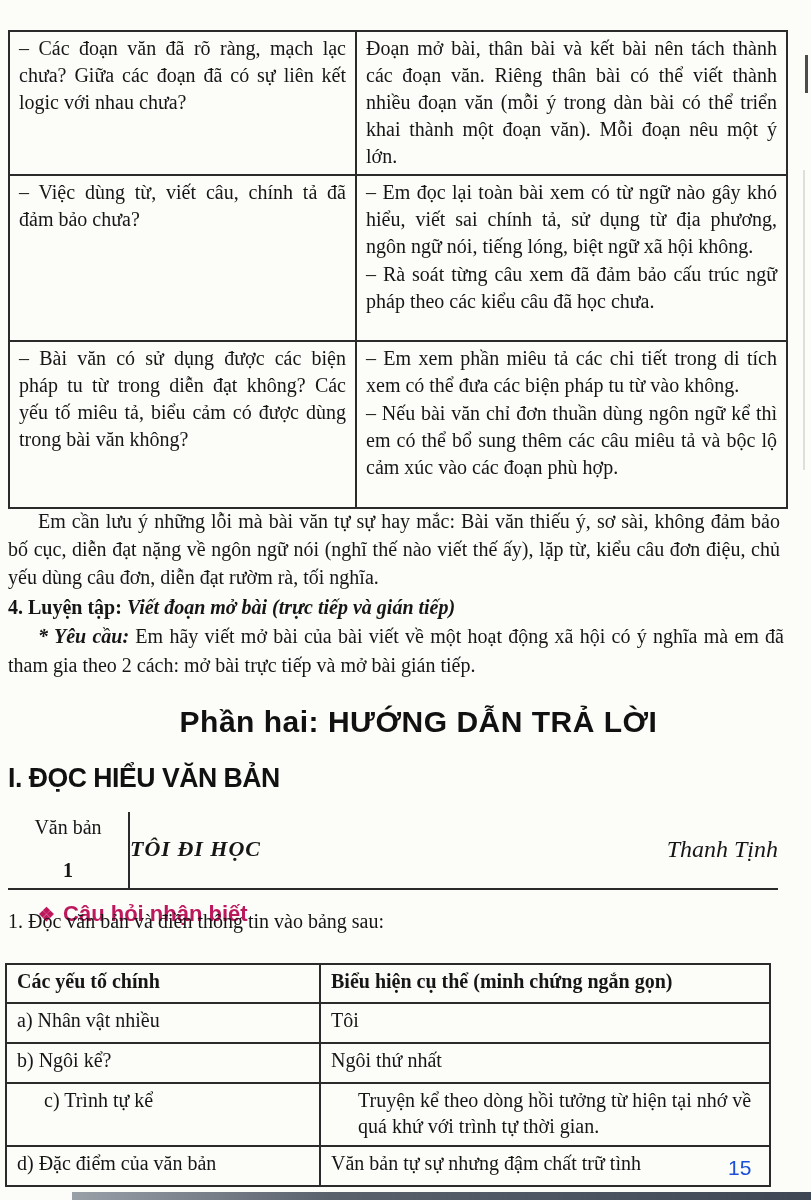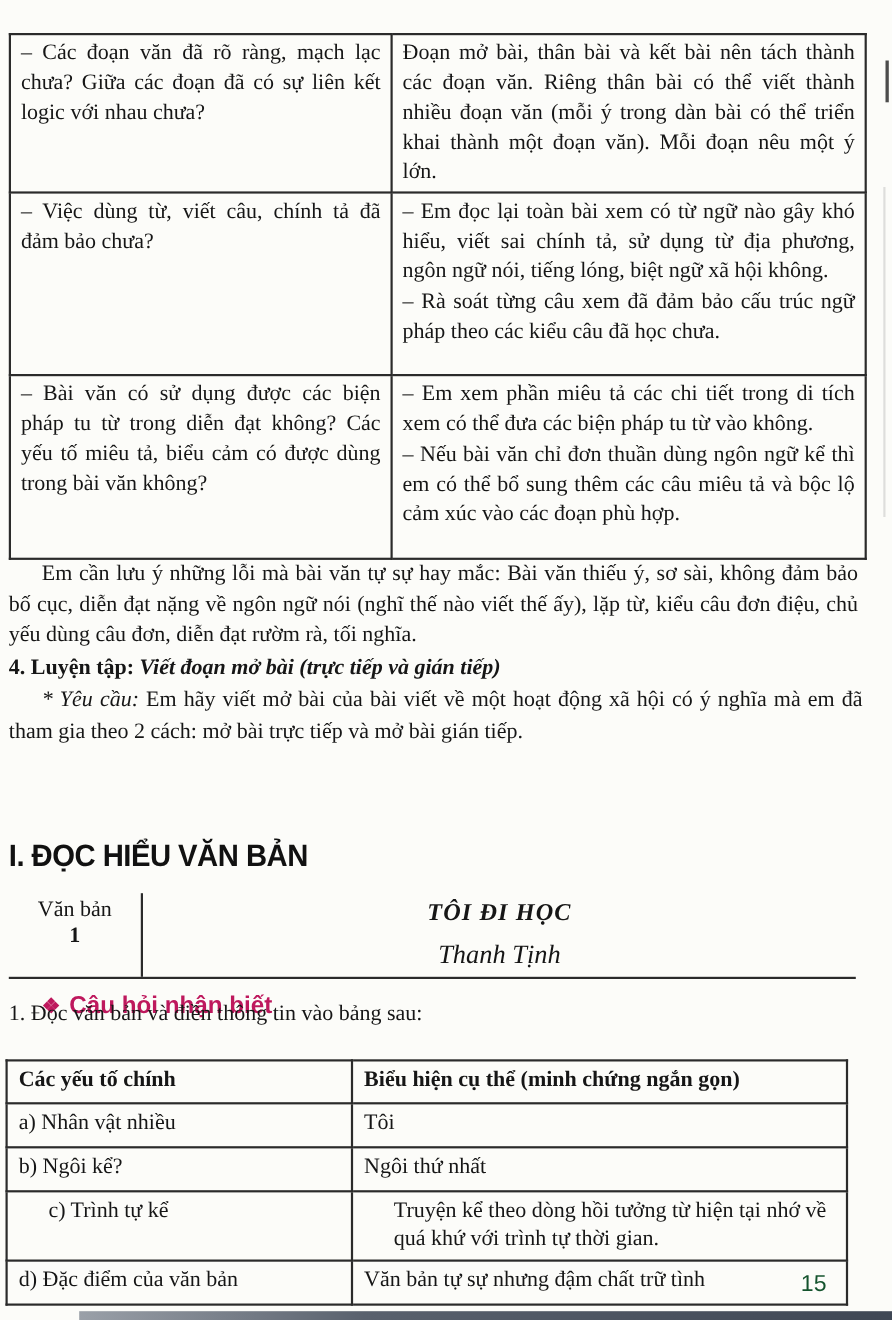--- a/index.html
+++ b/index.html
@@ -31,47 +31,47 @@
   .exercise-line{
     position:absolute;left:8px;top:594px;width:780px;margin:0;
     font-size:20px;line-height:27px;
   }
   .exercise-line .lbl{font-weight:bold;}
   .exercise-line .ttl{font-weight:bold;font-style:italic;}
   .requirement{
     position:absolute;left:8px;top:622px;width:776px;margin:0;
     font-size:20px;line-height:29px;text-align:justify;text-indent:30px;
   }
-  .requirement .lbl{font-style:italic;}
+  .requirement .lbl{font-style:italic;font-weight:bold;}
   
   .part-heading{
     position:absolute;left:0;right:0;top:705px;margin:0;
     text-align:center;padding-left:26px;
     font-family:"Liberation Sans", sans-serif;font-weight:bold;
     font-size:30px;letter-spacing:0.5px;color:#111;
   }
   .section-heading{
     position:absolute;left:8px;top:762px;margin:0;
     font-family:"Liberation Sans", sans-serif;font-weight:bold;
     font-size:28px;color:#111;transform:scaleX(0.95);transform-origin:left;
     letter-spacing:-0.5px;
   }
   
   .vb-block{
     position:absolute;left:8px;top:812px;width:770px;height:76px;
     border-bottom:2px solid #2b2b2b;display:flex;
   }
   .vb-left{
     width:122px;border-right:2px solid #2b2b2b;
-    display:flex;flex-direction:column;align-items:center;
+    display:flex;flex-direction:column;align-items:center;justify-content:space-between;
     padding:4px 0 6px 0;box-sizing:border-box;font-size:20px;
   }
   .vb-num{font-weight:bold;}
   .vb-right{
-    flex:1;display:flex;flex-direction:column;align-items:center;justify-content:space-between;
+    flex:1;display:flex;flex-direction:row;align-items:center;justify-content:space-between;
     padding:4px 0 6px 0;box-sizing:border-box;
   }
   .vb-title{font-weight:bold;font-style:italic;font-size:22px;letter-spacing:1px;}
   .vb-author{font-size:24px;font-style:italic;}
   
   .qs-heading{
     position:absolute;left:38px;top:901px;margin:0;
     font-family:"Liberation Sans", sans-serif;font-weight:bold;font-size:22px;color:#be185d;
   }
   .qs-heading .diamond{font-size:19px;margin-right:8px;}
@@ -87,21 +87,21 @@
     border:2px solid #2b2b2b;padding:3px 10px 4px 10px;
     font-size:20px;line-height:26px;vertical-align:top;text-align:left;
   }
   .analysis-table th{text-align:left;font-weight:bold;height:30px;}
   .analysis-table .col-k{width:292px;}
   .row-a td,.row-b td,.row-d td{height:31px;}
   .row-c td{height:54px;padding-left:37px;}
   
   .page-number{
     position:absolute;left:728px;top:1156px;margin:0;
-    font-family:"Liberation Sans", sans-serif;font-size:21px;color:#14532d;
+    font-family:"Liberation Sans", sans-serif;font-size:21px;color:#1d4ed8;
   }
   .bottom-band{
     position:absolute;left:72px;right:0;bottom:0;height:8px;
     background:linear-gradient(to right,#9aa0a8 0%,#59616d 35%,#3f4754 100%);
     filter:blur(0.4px);
   }
   .artifact-1{position:absolute;right:3px;top:55px;width:3px;height:38px;background:#4c4c4c;}
   .artifact-2{position:absolute;right:6px;top:170px;width:2px;height:300px;background:rgba(120,120,120,0.22);}
 </style>
 </head>
@@ -139,20 +139,21 @@
     </tr>
   </tbody>
     </table>
 
   <p class="note-para">Em cần lưu ý những lỗi mà bài văn tự sự hay mắc: Bài văn thiếu ý, sơ sài, không đảm bảo bố cục, diễn đạt nặng về ngôn ngữ nói (nghĩ thế nào viết thế ấy), lặp từ, kiểu câu đơn điệu, chủ yếu dùng câu đơn, diễn đạt rườm rà, tối nghĩa.</p>
 
   <p class="exercise-line"><span class="lbl">4. Luyện tập:</span> <span class="ttl">Viết đoạn mở bài (trực tiếp và gián tiếp)</span></p>
 
   <p class="requirement"><span class="lbl">* Yêu cầu:</span> <span>Em hãy viết mở bài của bài viết về một hoạt động xã hội có ý nghĩa mà em đã tham gia theo 2 cách: mở bài trực tiếp và mở bài gián tiếp.</span></p>
 
+  <h1 class="part-heading">Phần hai: HƯỚNG DẪN TRẢ LỜI</h1>
 
   <h2 class="section-heading">I. ĐỌC HIỂU VĂN BẢN</h2>
 
   <div class="vb-block">
     <div class="vb-left">
       <span>Văn bản</span>
       <span class="vb-num">1</span>
     </div>
     <div class="vb-right">
       <span class="vb-title">TÔI ĐI HỌC</span>

